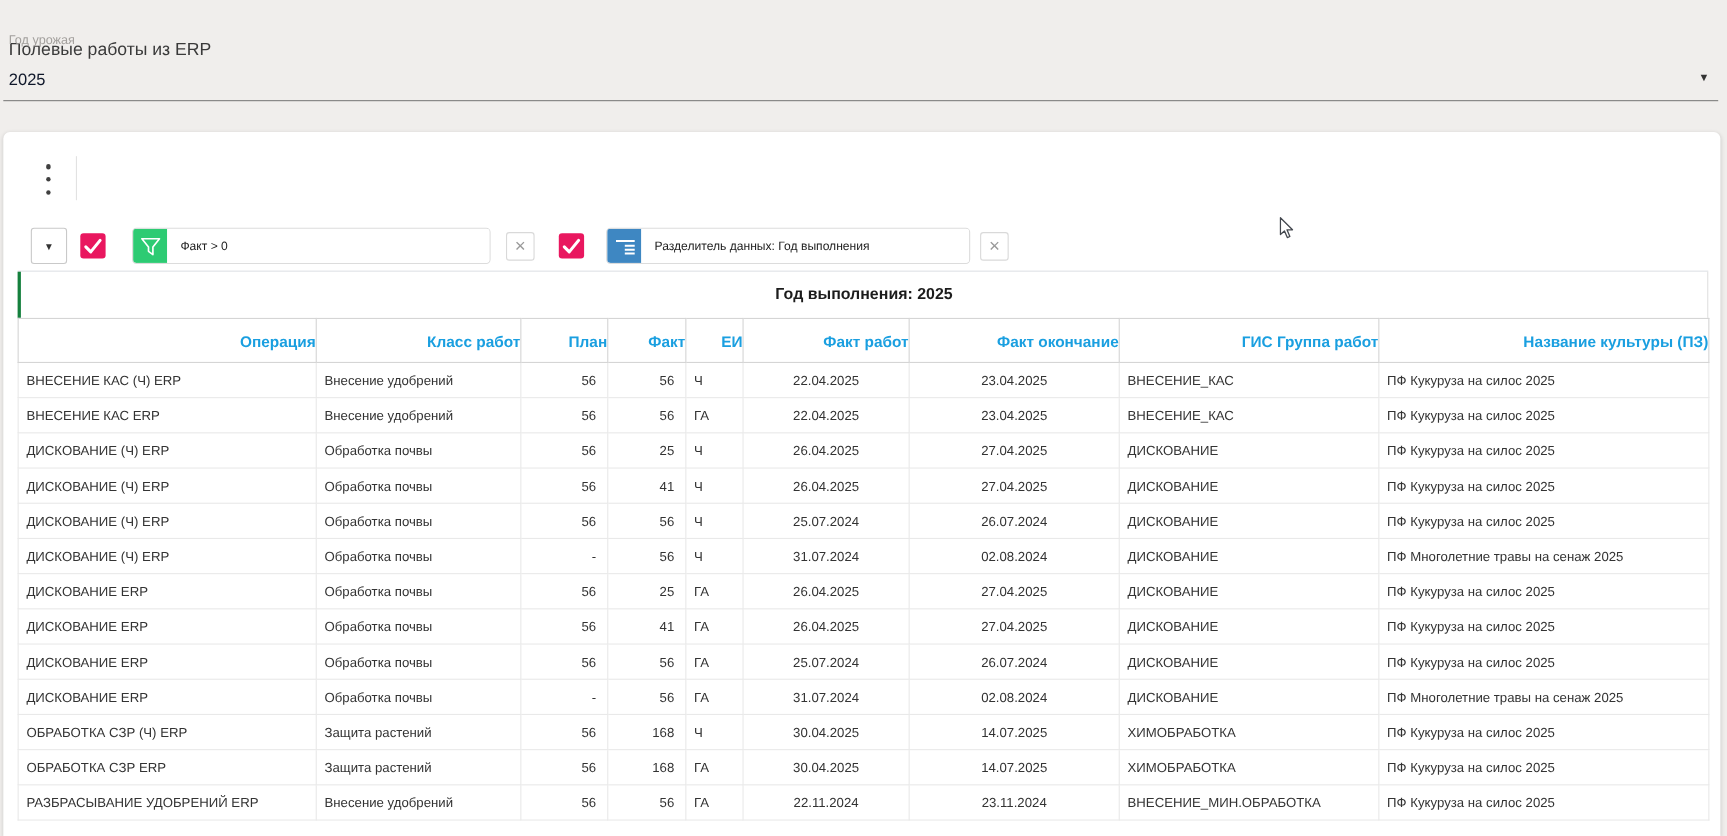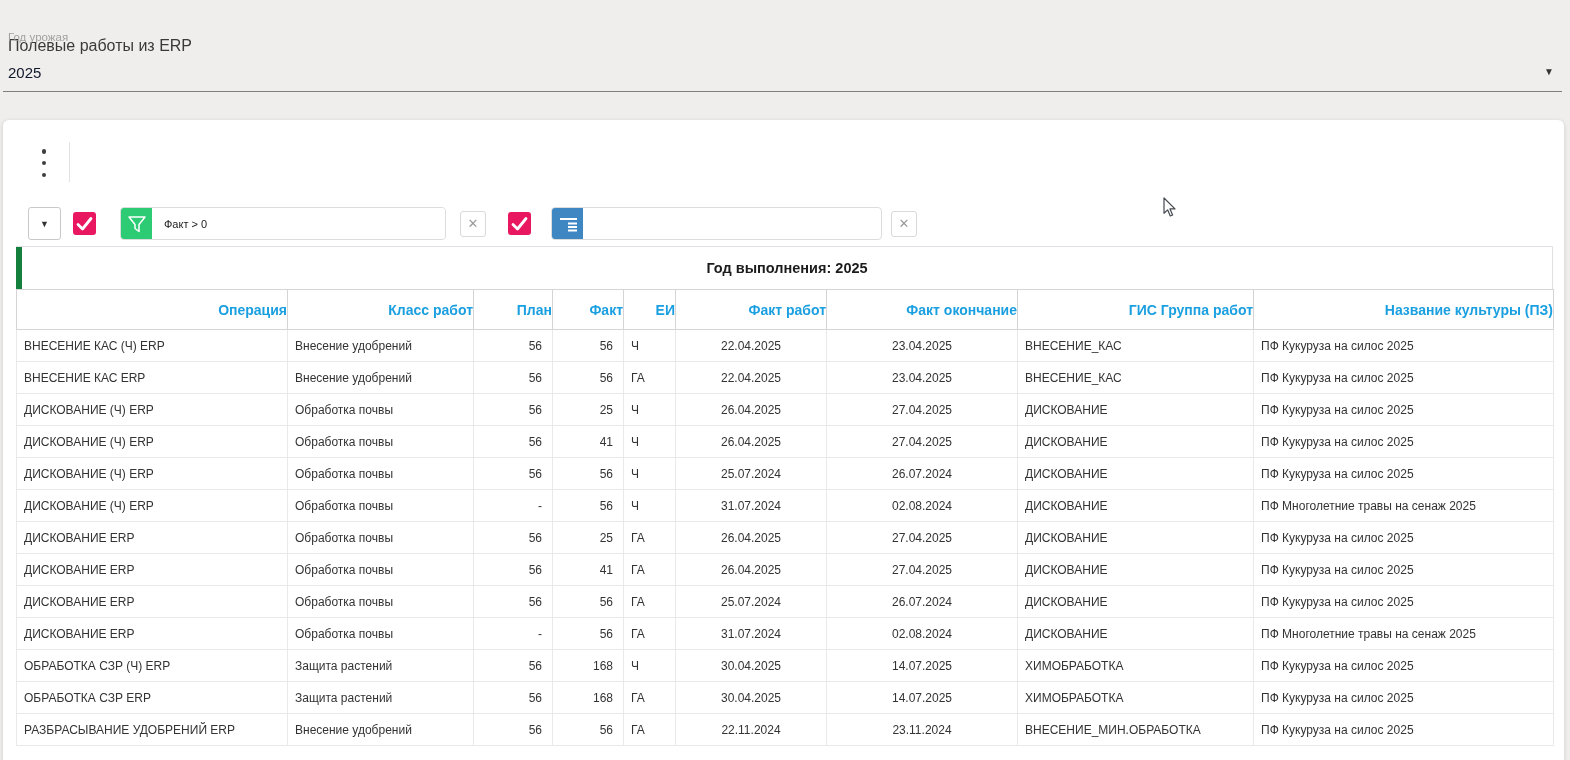--- a/index.html
+++ b/index.html
@@ -42,21 +42,21 @@
   .icon-btn.blue  { background:var(--blue,#3e87c2); }
   .input-group input { flex:1; border:none; outline:none; font-size:11px; color:#222;
     padding:0 10px 0 12px; font-family:inherit; background:#fff; }
   .x-btn { width:26px; height:26px; border:1px solid #d9d9d9; border-radius:3px; background:#fff;
     color:#9a9a9a; font-size:13px; display:flex; align-items:center; justify-content:center; cursor:pointer; }
   .x1 { margin-left:14px; } .x2 { margin-left:9px; }
 
   
   .grid-wrap { margin:6px 11px 0 13px; width:1537px; border-top:1px solid #dfe2e6; }
   .group-row { height:42px; display:flex; align-items:center; justify-content:center;
-    border-left:6px solid #15803d; border-right:1px solid #e0e0e0;
+    border-left:3px solid #15803d; border-right:1px solid #e0e0e0;
     font-size:14.5px; font-weight:bold; color:#1c1c1c; }
   table { width:1537px; border-collapse:collapse; table-layout:fixed; background:#fff; }
   col.c1{width:271px} col.c2{width:186px} col.c3{width:79px} col.c4{width:71px}
   col.c5{width:52px}  col.c6{width:151px} col.c7{width:191px} col.c8{width:236px} col.c9{width:300px}
   th { height:40px; font-size:14px; font-weight:bold; color:var(--hblue,#1a9fe0);
     border:1px solid #d5d5d5; text-align:right; background:#fff; cursor:pointer; }
   td { height:32px; font-size:12px; color:#333; border:1px solid #e9e9e9; padding:0 8px;
     white-space:nowrap; overflow:hidden; }
   td.al-left { text-align:left; padding-left:7px; }
   td.al-right { text-align:right; padding-right:10px; }
@@ -117,20 +117,21 @@
     </div>
     <div class="input-group ig2">
       <div class="icon-btn blue">
         <svg width="30" height="30" viewBox="0 0 30 30">
           <line x1="7" y1="10" x2="24" y2="10" stroke="#fff" stroke-width="1.8"></line>
           <line x1="15" y1="14.5" x2="24" y2="14.5" stroke="#fff" stroke-width="1.8"></line>
           <line x1="15" y1="18" x2="24" y2="18" stroke="#fff" stroke-width="1.8"></line>
           <line x1="15" y1="21.5" x2="24" y2="21.5" stroke="#fff" stroke-width="1.8"></line>
         </svg>
       </div>
+      <input readonly="" value="Разделитель данных: Год выполнения" style="">
     </div>
     <div class="x-btn x2">
       <span>✕</span>
     </div>
   </div>
 
   <div class="grid-wrap">
     <div class="group-row">
       <span>Год выполнения: 2025</span>
     </div>

